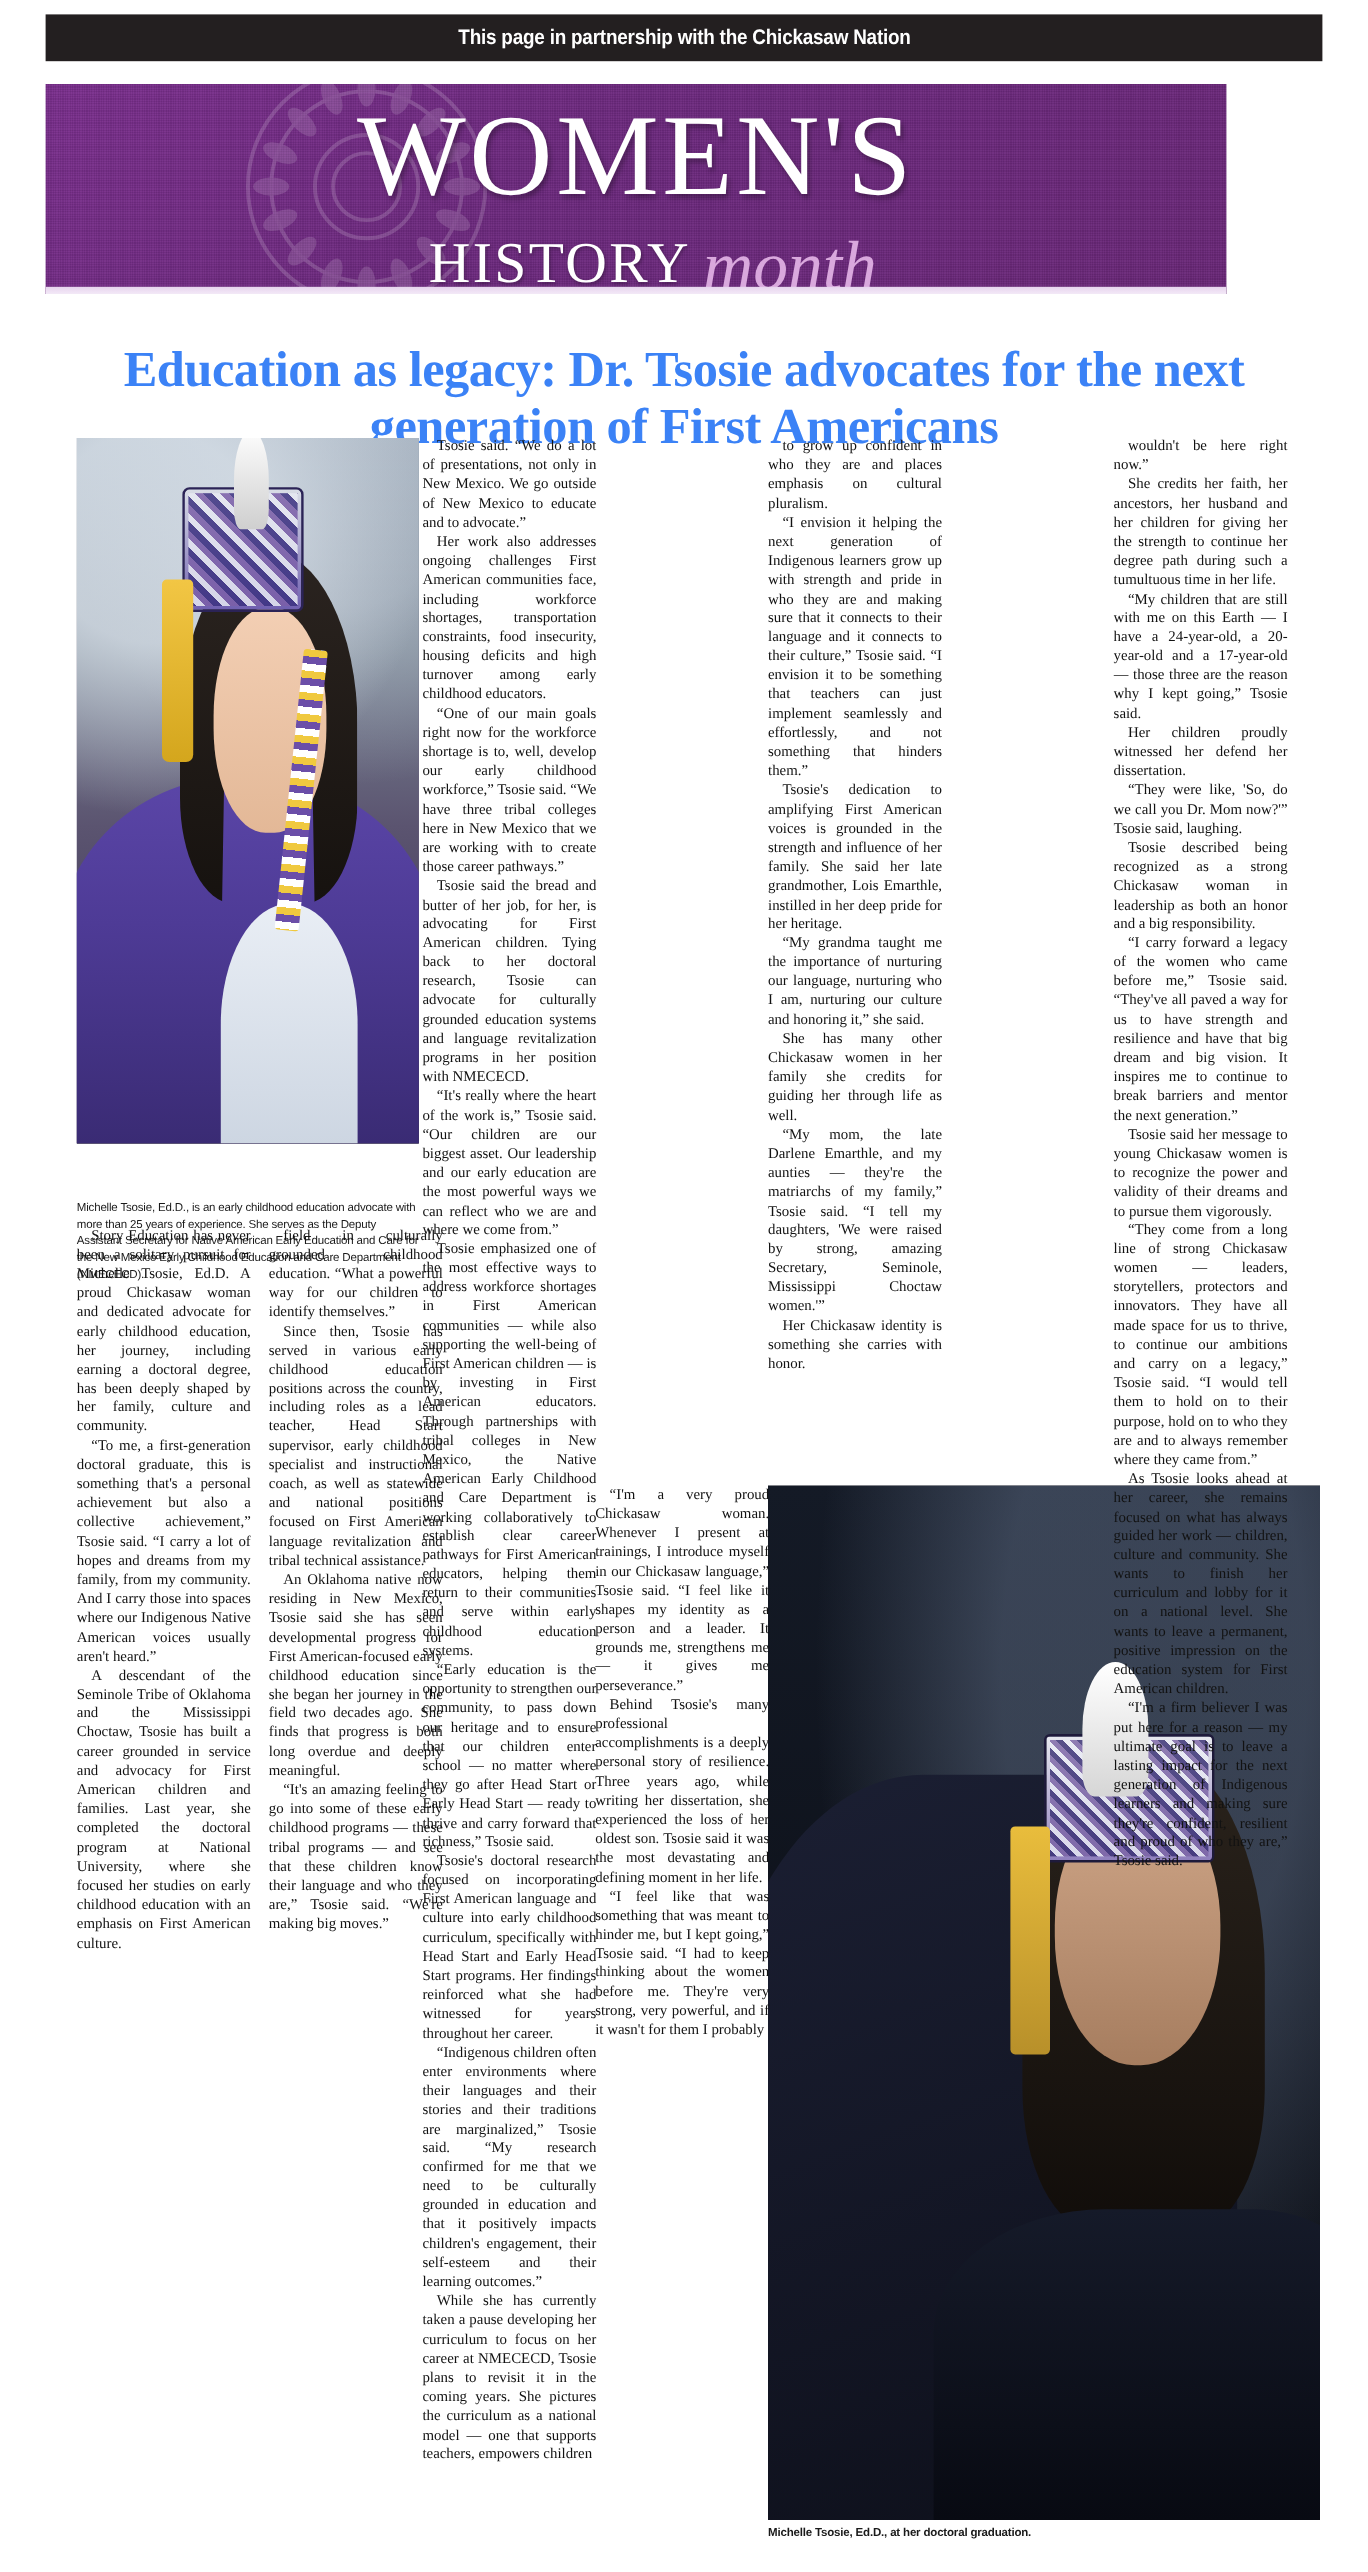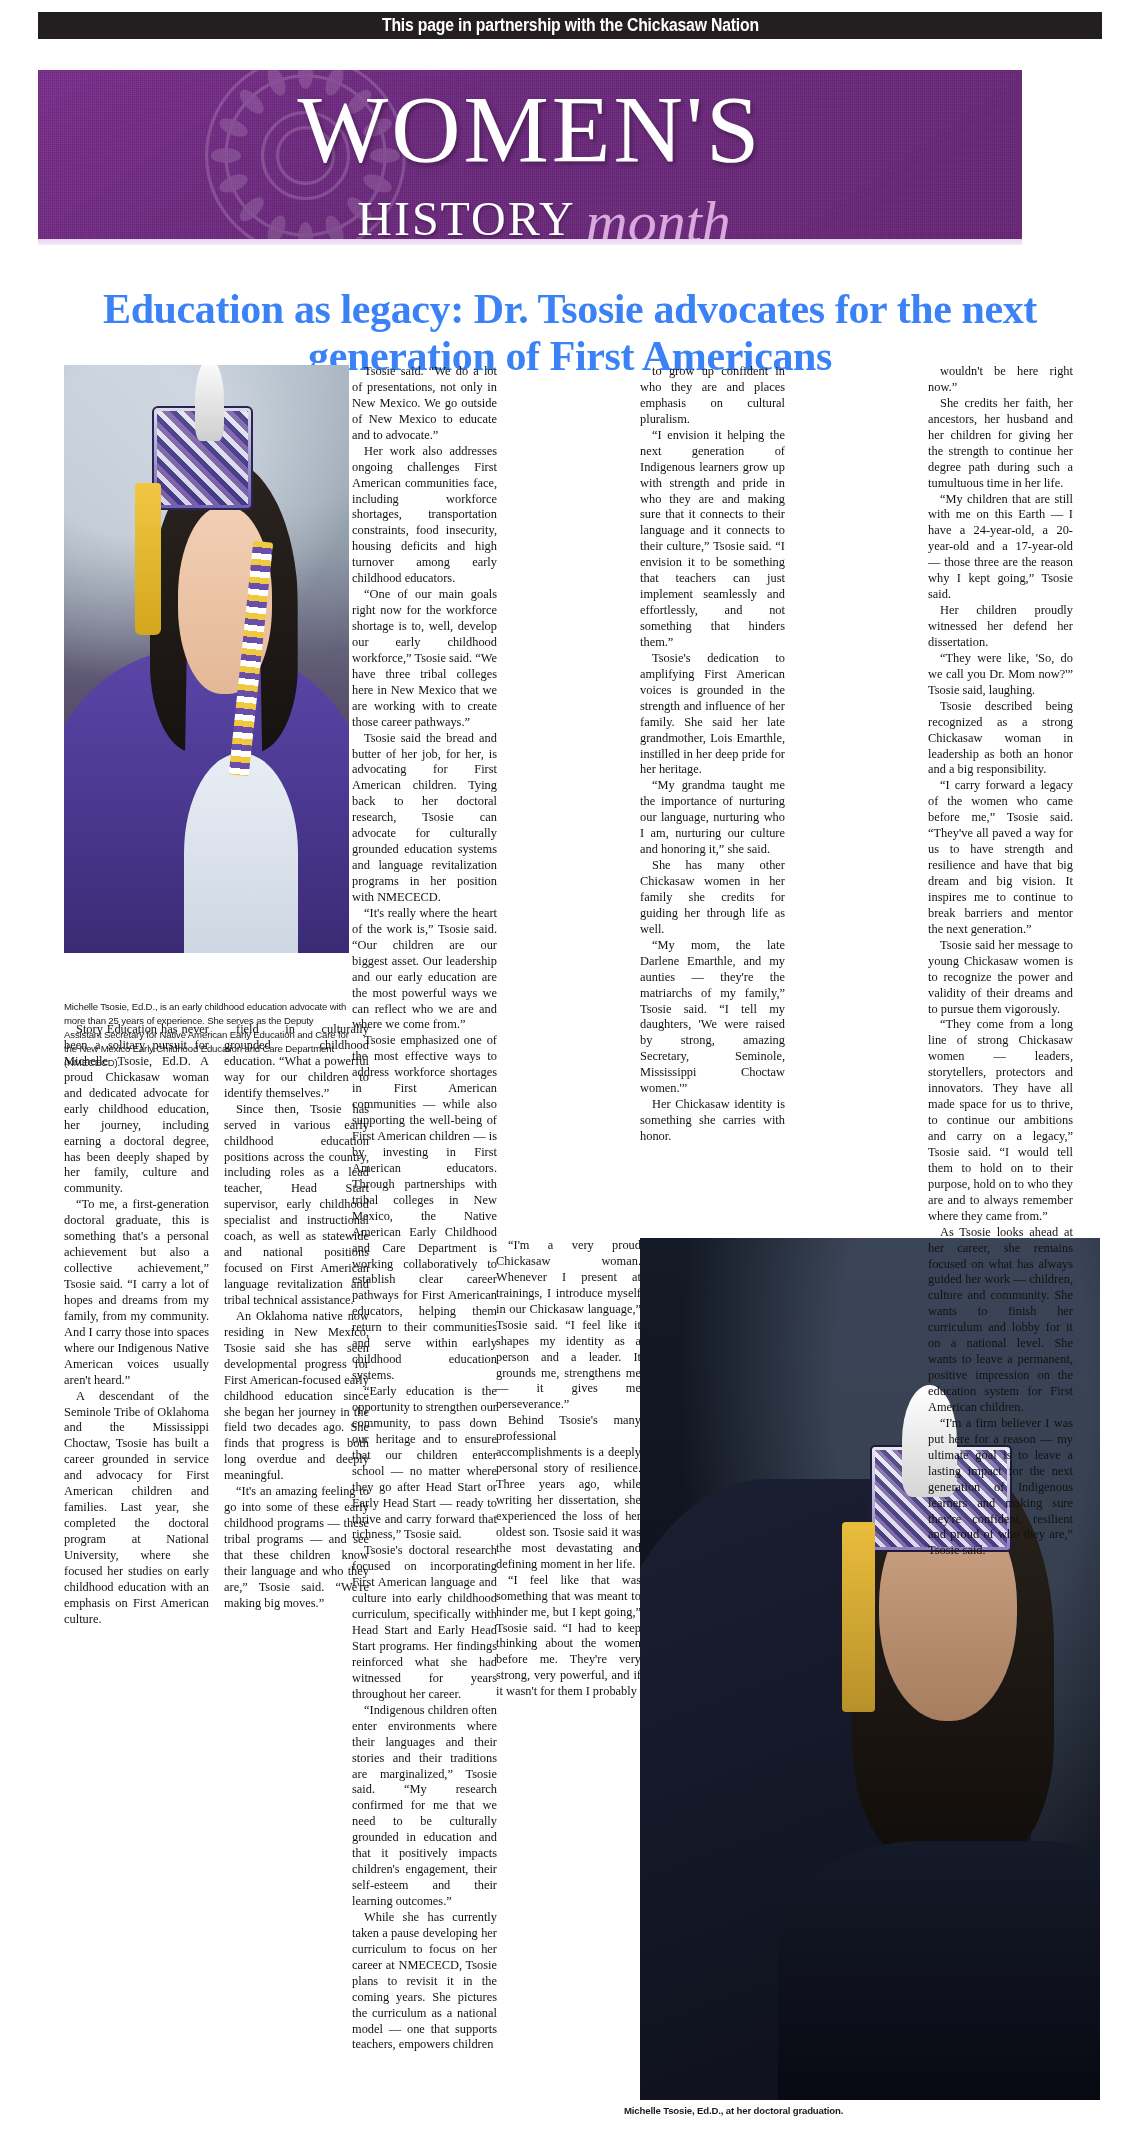--- a/index.html
+++ b/index.html
@@ -1,20 +1,20 @@
 <!DOCTYPE html>
 <html><head>
 <meta charset="utf-8">
 <style>
   html,body{margin:0;padding:0;background:#ffffff;}
   body{width:1140px;height:2143px;font-family:"Liberation Serif",serif;color:#111;overflow:hidden;position:relative;}
 
   
   .partner-bar{
-    position:absolute;left:38px;top:12px;width:1064px;height:27px;
+    position:absolute;left:38px;top:12px;width:1064px;height:39px;
     background:#231f20;display:flex;align-items:center;justify-content:center;
   }
   .partner-bar .txt{
     color:#ffffff;font-family:"Liberation Sans",sans-serif;
     font-weight:bold;font-size:17.5px;letter-spacing:-.2px;
     transform:scaleX(.9);transform-origin:center;
   }
 
   
   .whm-banner{
@@ -121,21 +121,21 @@
   .ps-cap::before{content:"";position:absolute;inset:3px;
      background:repeating-linear-gradient(45deg,#342b70 0 4px,#eceef6 4px 8px,#7a63a4 8px 12px);opacity:.8;}
   .ps-feather{position:absolute;left:57%;top:17%;width:12%;height:13%;
      background:linear-gradient(180deg,#ffffff,#d6d6d6);border-radius:50% 50% 18% 18%;}
   .ps-tassel{position:absolute;left:44%;top:33%;width:7%;height:22%;
      background:linear-gradient(180deg,#e9bd3c,#b8902a);border-radius:4px;}
   .ps-shoulder{position:absolute;left:30%;bottom:0;width:78%;height:30%;
      background:linear-gradient(180deg,#151a29,#080a12);border-radius:40% 26% 0 0;}
 
   .caption2{
-    position:absolute;left:624px;top:2104px;width:460px;
+    position:absolute;left:640px;top:2104px;width:460px;
     font-family:"Liberation Sans",sans-serif;font-weight:bold;
     font-size:9.6px;line-height:1.45;color:#1a1a1a;letter-spacing:-.15px;
     height:34px;overflow:hidden;
   }
 
   
   .col{
     position:absolute;
     font-family:"Liberation Serif",serif;
     font-size:12.4px;line-height:1.285;color:#121212;

